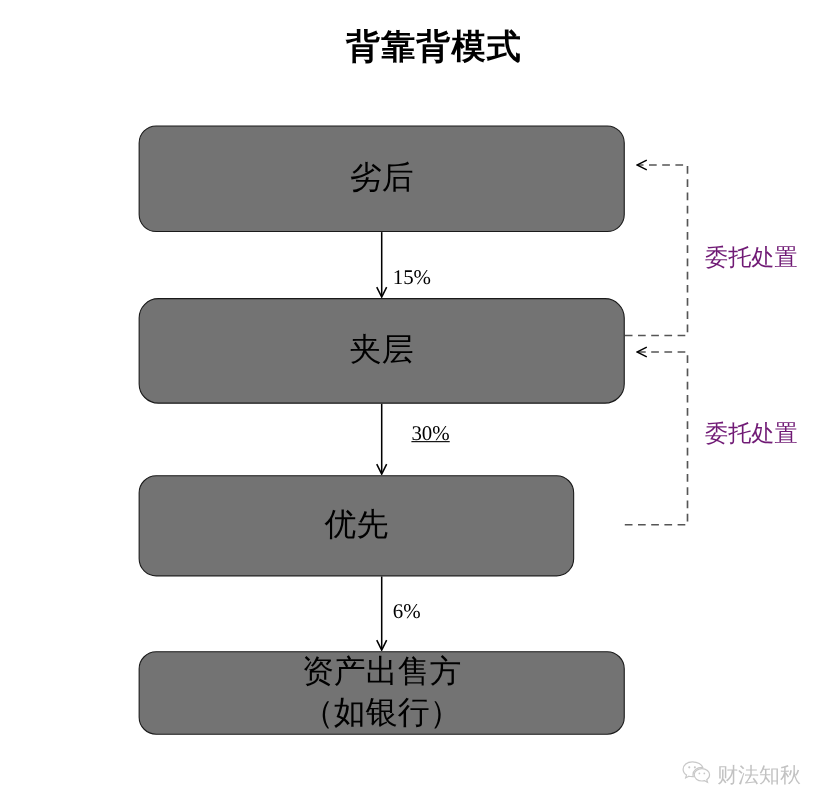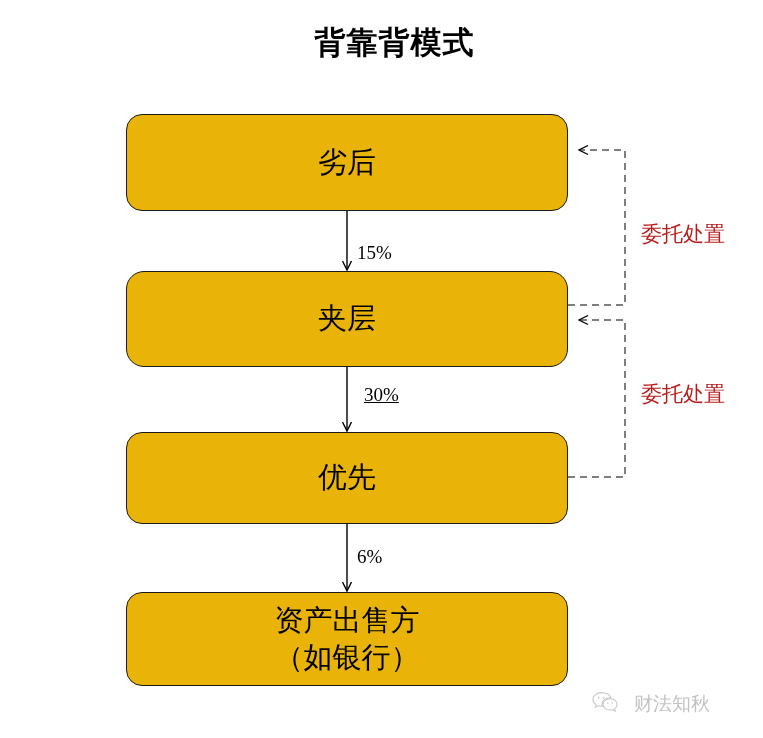--- a/index.html
+++ b/index.html
@@ -28,76 +28,76 @@
     letter-spacing: 1px;
     color: #000000;
     padding-left: 13px;
   }
 
   .node-box {
     position: absolute;
     box-sizing: border-box;
     border: 1.4px solid #1a1a1a;
     border-radius: 16px;
-    background: #eab308;
+    background: #737373;
     display: flex;
     align-items: center;
     justify-content: center;
     text-align: left;
   }
   .node-label {
     font-family: "Liberation Serif", "DejaVu Serif", serif;
     font-size: 29px;
     line-height: 1.28;
     color: #000000;
     white-space: pre-line;
   }
 
   #box-subordinate { left: 126px; top: 114px; width: 442px; height: 97px; }
   #box-mezzanine   { left: 126px; top: 271px; width: 442px; height: 96px; border-radius: 18px; }
-  #box-senior      { left: 126px; top: 432px; width: 442px; height: 92px; }
-  #box-seller      { left: 126px; top: 592px; width: 442px; height: 94px; }
+  #box-senior      { left: 126px; top: 432px; width: 396px; height: 92px; }
+  #box-seller      { left: 126px; top: 592px; width: 442px; height: 76px; }
 
   .svg-layer {
     position: absolute;
     left: 0;
     top: 0;
     width: 763px;
     height: 738px;
     pointer-events: none;
   }
 
   .flow-pct {
     position: absolute;
     font-family: "Liberation Serif", "DejaVu Serif", serif;
     font-size: 19px;
     color: #000000;
     white-space: nowrap;
   }
   #pct-15  { left: 357px; top: 242px; }
-  #pct-30  { left: 364px; top: 384px; text-decoration: underline; }
+  #pct-30  { left: 374px; top: 384px; text-decoration: underline; }
   #pct-100 { left: 357px; top: 546px; }
 
   .dashed-note {
     position: absolute;
     font-family: Liberation Serif, serif;
     font-size: 21px;
-    color: #b91c1c;
+    color: #701a75;
     white-space: nowrap;
   }
   #note-upper { left: 641px; top: 220px; }
   #note-lower { left: 641px; top: 380px; }
 
   #watermark {
     position: absolute;
-    left: 592px;
+    left: 620px;
     top: 691px;
     display: flex;
     align-items: center;
-    gap: 16px;
+    gap: 6px;
     opacity: 0.42;
   }
   #watermark .wm-text {
     font-family: "Liberation Serif", "DejaVu Serif", serif;
     font-size: 19px;
     color: #6f6f6f;
     white-space: nowrap;
   }
 </style>
 </head>

